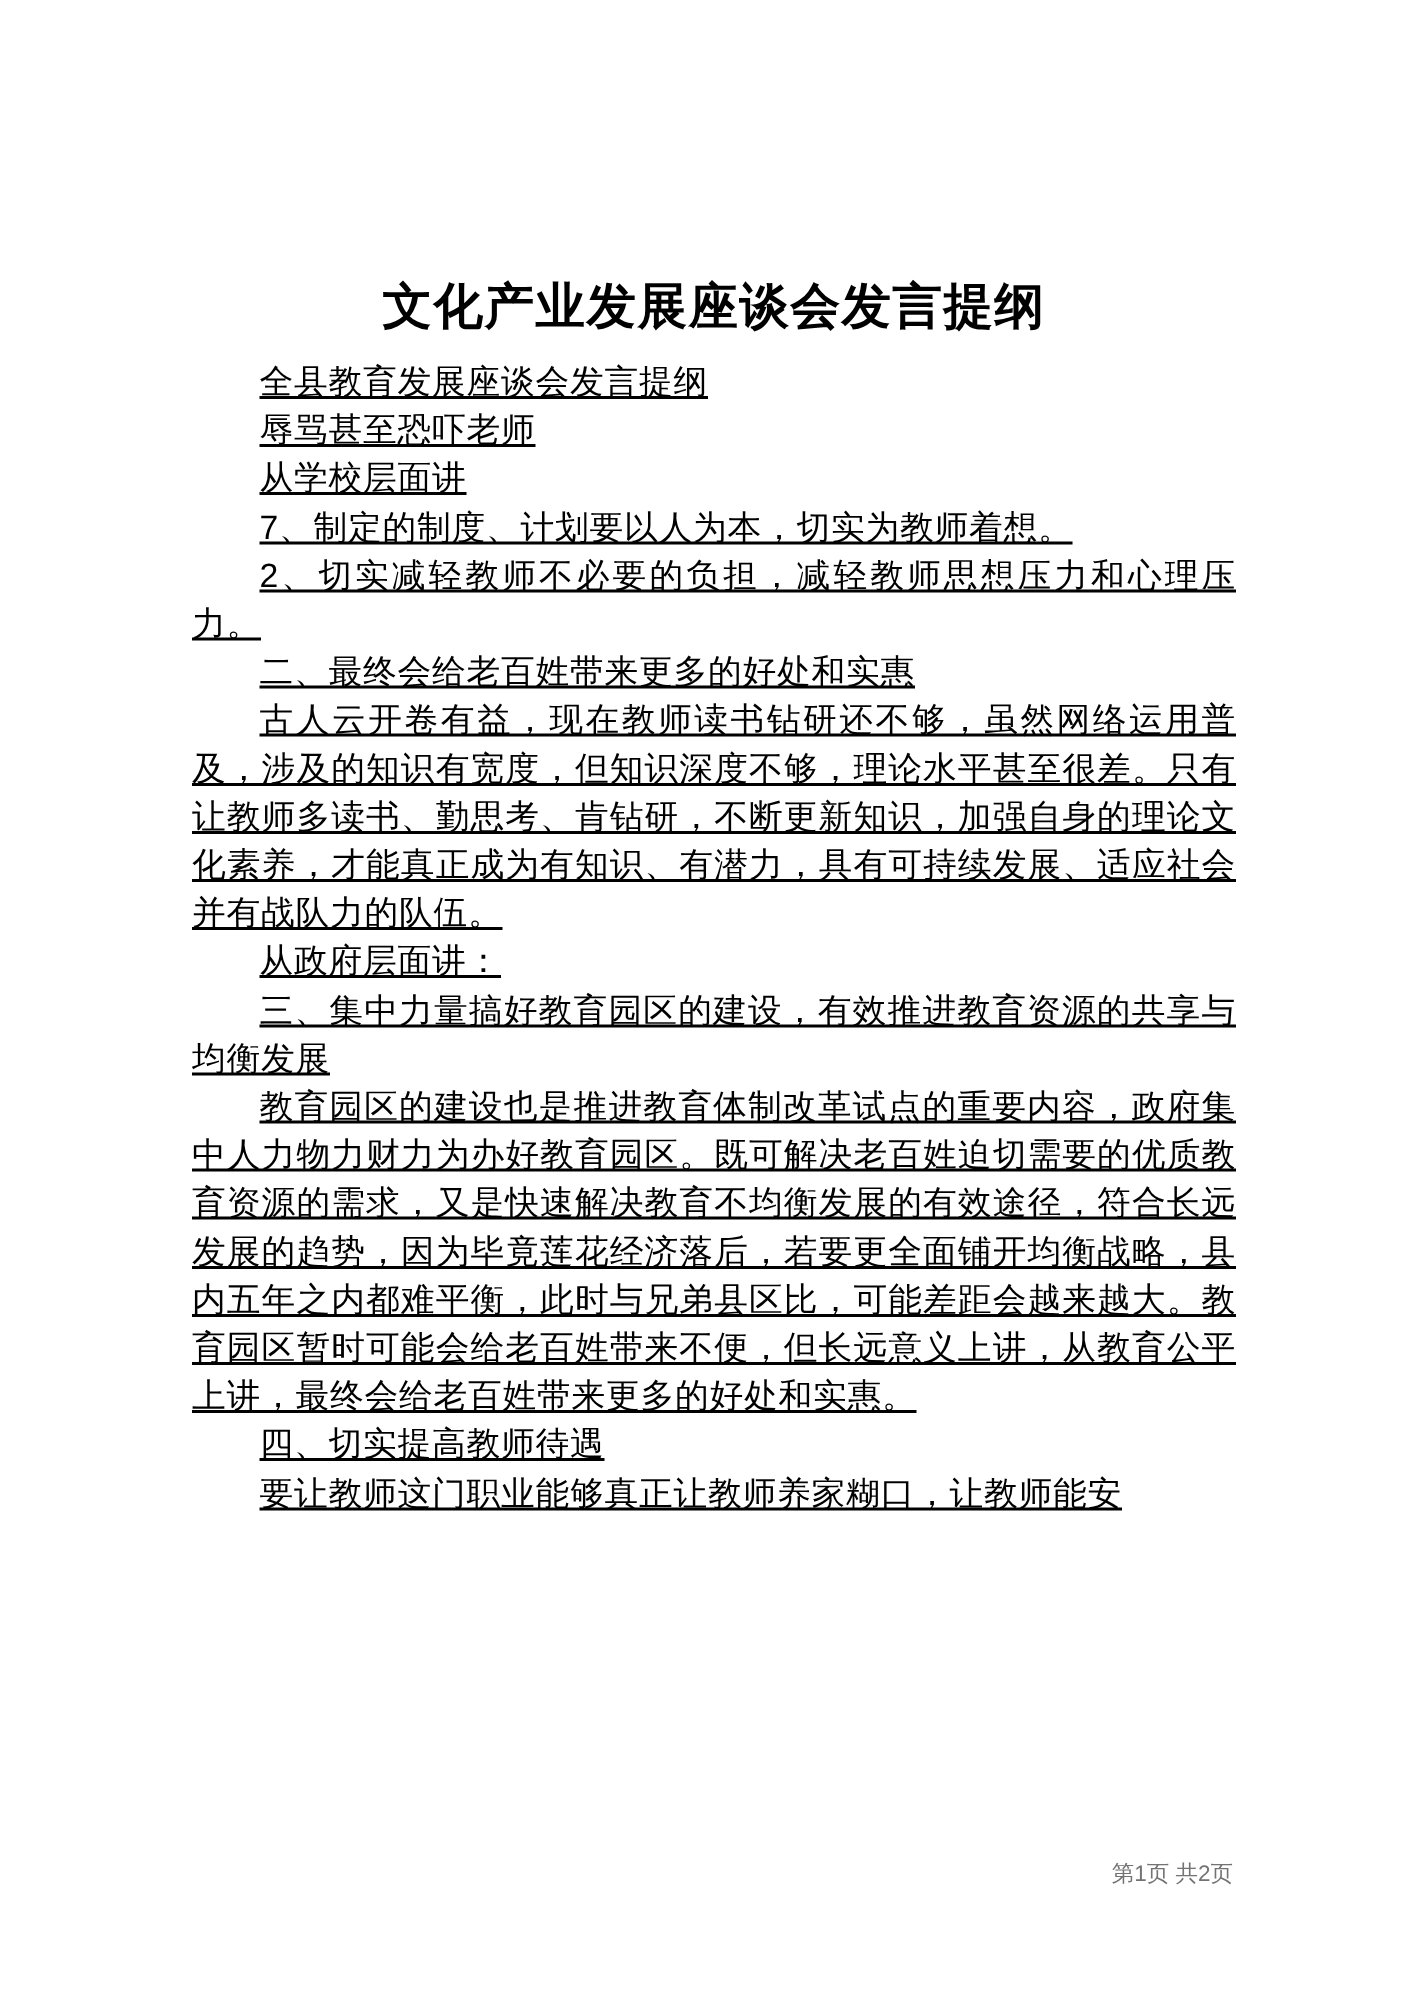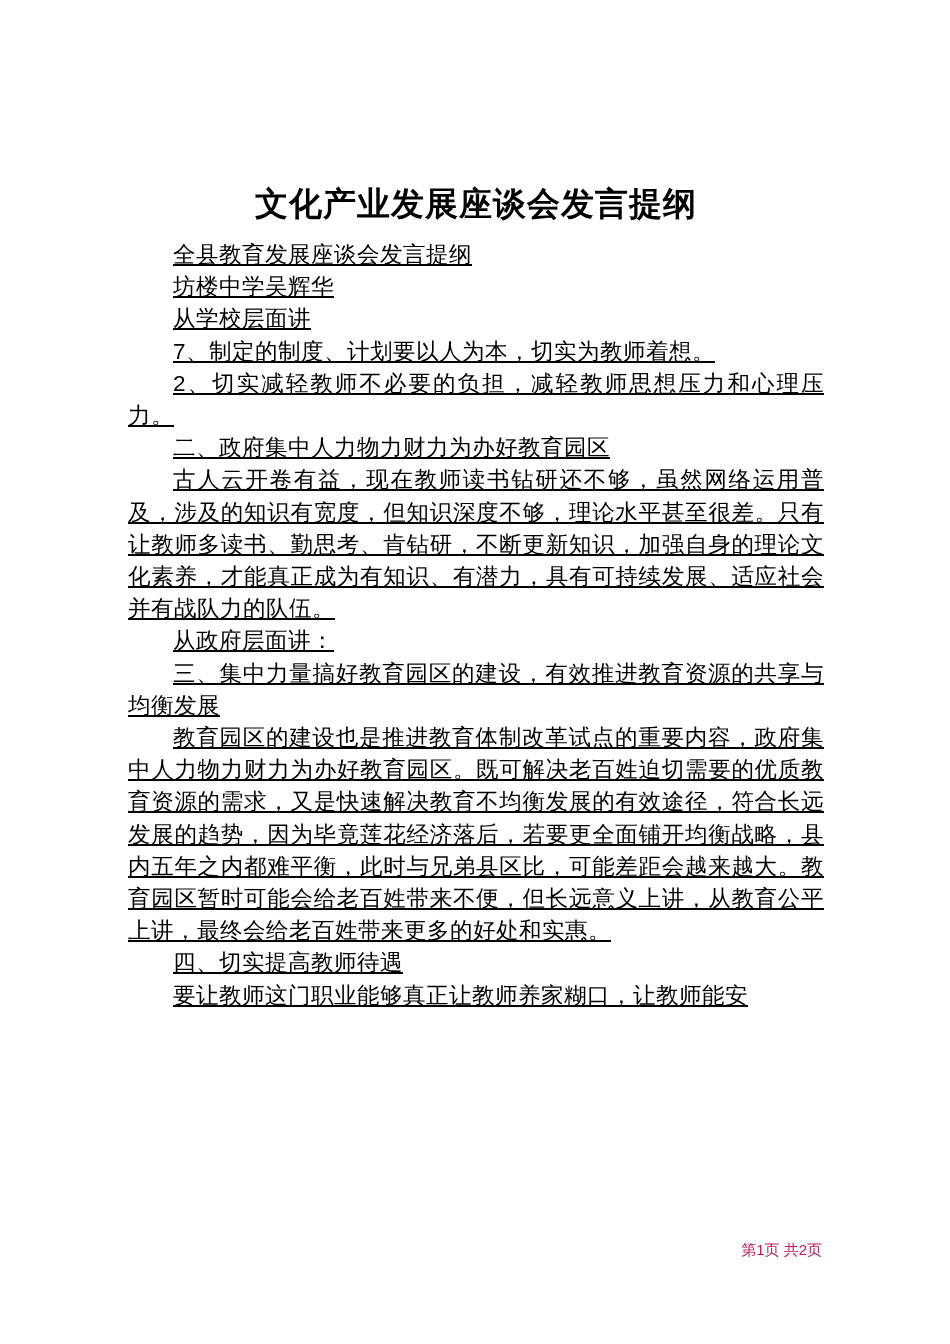--- a/index.html
+++ b/index.html
@@ -40,36 +40,36 @@
     letter-spacing: 0.5px;
     word-break: break-all;
     text-decoration: underline;
   }
   .page-footer {
     position: absolute;
     right: 128px;
     top: 1241px;
     font-size: 15px;
     line-height: 18px;
-    color: #be185d;
+    color: #737373;
   }
 </style>
 </head>
 <body>
 
 <div class="page">
   <div class="content">
     <h1 class="doc-title">文化产业发展座谈会发言提纲</h1>
     <div class="doc-body">
       <p>全县教育发展座谈会发言提纲</p>
-      <p>坊楼中学吴辉华</p>
+      <p>辱骂甚至恐吓老师</p>
       <p>从学校层面讲</p>
       <p>7、制定的制度、计划要以人为本，切实为教师着想。</p>
       <p>2、切实减轻教师不必要的负担，减轻教师思想压力和心理压力。</p>
-      <p>二、政府集中人力物力财力为办好教育园区</p>
+      <p>二、最终会给老百姓带来更多的好处和实惠</p>
       <p>古人云开卷有益，现在教师读书钻研还不够，虽然网络运用普及，涉及的知识有宽度，但知识深度不够，理论水平甚至很差。只有让教师多读书、勤思考、肯钻研，不断更新知识，加强自身的理论文化素养，才能真正成为有知识、有潜力，具有可持续发展、适应社会并有战队力的队伍。</p>
       <p>从政府层面讲：</p>
       <p>三、集中力量搞好教育园区的建设，有效推进教育资源的共享与均衡发展</p>
       <p>教育园区的建设也是推进教育体制改革试点的重要内容，政府集中人力物力财力为办好教育园区。既可解决老百姓迫切需要的优质教育资源的需求，又是快速解决教育不均衡发展的有效途径，符合长远发展的趋势，因为毕竟莲花经济落后，若要更全面铺开均衡战略，县内五年之内都难平衡，此时与兄弟县区比，可能差距会越来越大。教育园区暂时可能会给老百姓带来不便，但长远意义上讲，从教育公平上讲，最终会给老百姓带来更多的好处和实惠。</p>
       <p>四、切实提高教师待遇</p>
       <p>要让教师这门职业能够真正让教师养家糊口，让教师能安</p>
     </div>
   </div>
   <div class="page-footer">
     <span>第1页 共2页</span>

